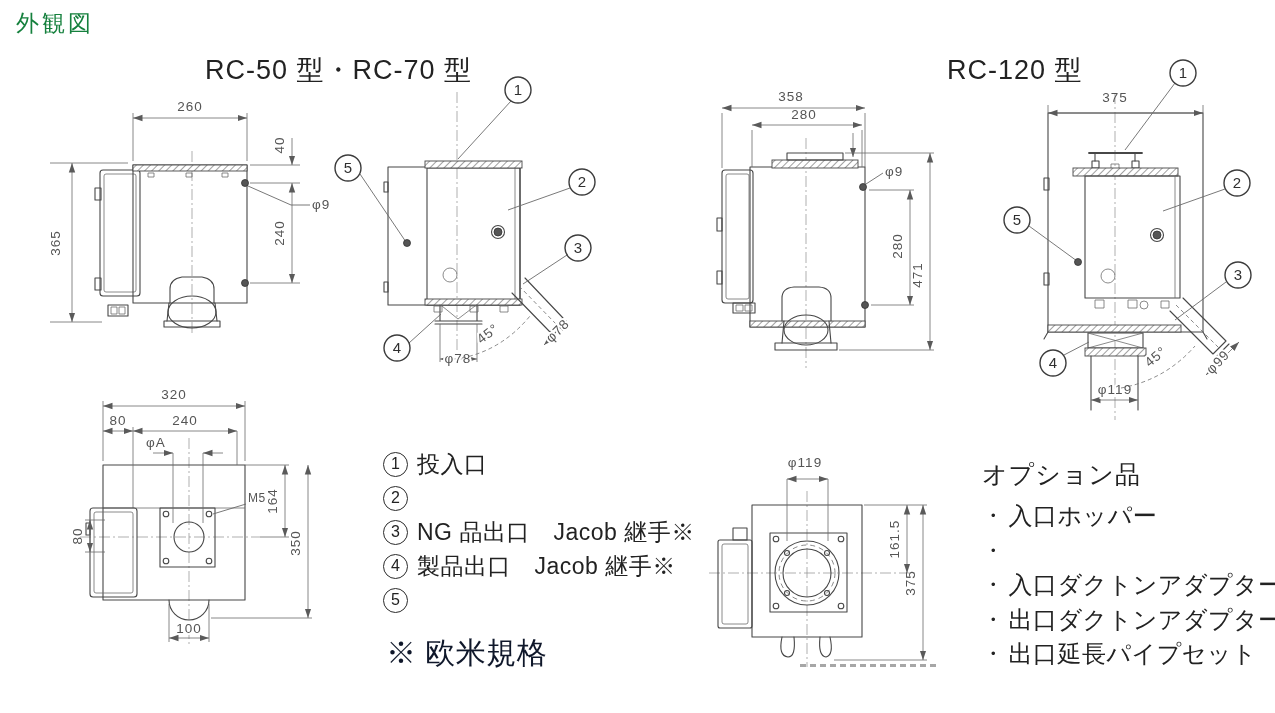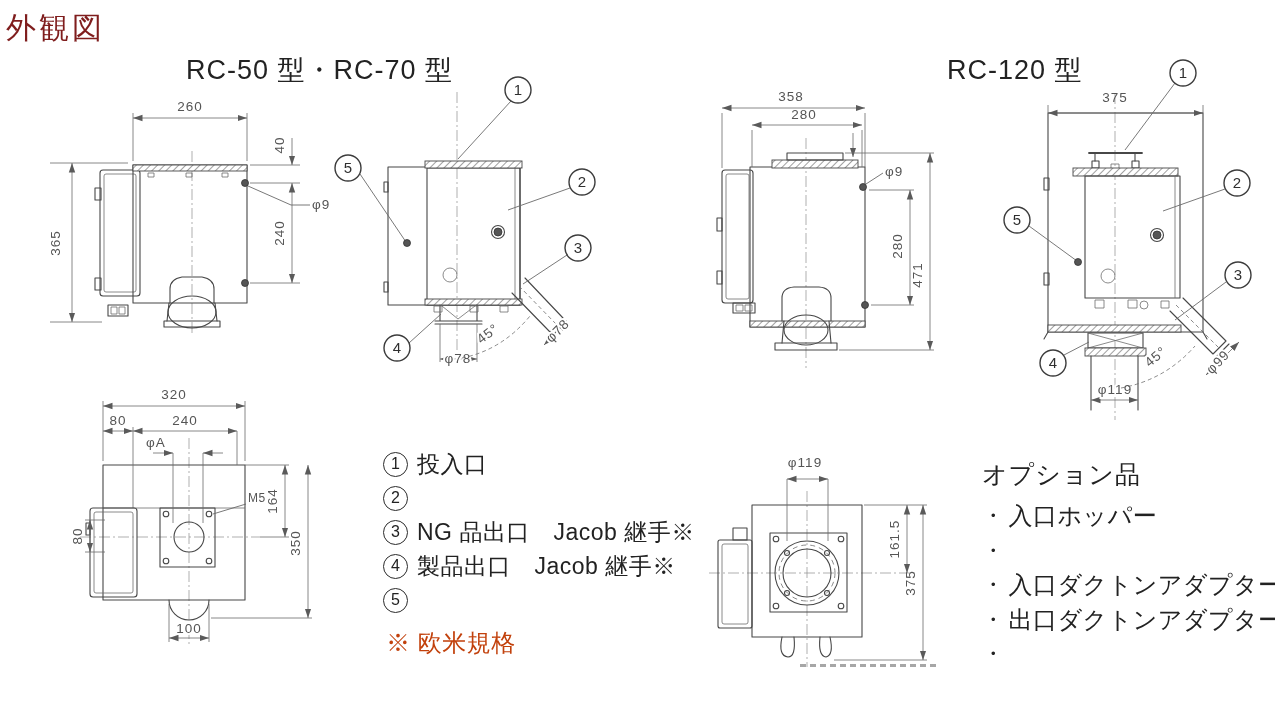--- a/index.html
+++ b/index.html
@@ -2,23 +2,23 @@
 <html><head>
 <meta charset="utf-8">
 <style>
   html,body{margin:0;padding:0;}
   body{
     width:1275px;height:713px;position:relative;overflow:hidden;
     background:#ffffff;color:#1f1f1f;
     font-family:"Liberation Sans",sans-serif;
   }
   .abs{position:absolute;}
-  .page-title{left:6px;top:8px;font-size:30px;letter-spacing:3px;color:#7f1d1d;}
+  .page-title{left:16px;top:8px;font-size:23px;letter-spacing:3px;color:#15803d;}
   .hdr{font-size:27px;letter-spacing:1px;color:#222;}
-  .hdr-left{left:186px;top:52px;}
+  .hdr-left{left:205px;top:52px;}
   .hdr-right{left:947px;top:52px;}
 
   
   svg{overflow:visible;}
   .oln{fill:none;stroke:#474747;stroke-width:1.1;stroke-linejoin:round;stroke-linecap:round;}
   .oln2{fill:none;stroke:#6d6d6d;stroke-width:0.8;stroke-linejoin:round;}
   .dsh{stroke-dasharray:4 3;}
   .cl{fill:none;stroke:#8d8d8d;stroke-width:0.7;stroke-dasharray:11 3 2 3;}
   .dl{fill:none;stroke:#6a6a6a;stroke-width:0.8;}
   .ld{fill:none;stroke:#6a6a6a;stroke-width:0.9;}
@@ -33,21 +33,21 @@
   
   .legend{left:383px;top:447px;width:320px;}
   .lrow{display:flex;align-items:center;gap:9px;height:34px;}
   .lnum{
     width:25px;height:25px;box-sizing:border-box;flex:0 0 25px;
     border:1.6px solid #2b2b2b;border-radius:50%;
     display:inline-flex;align-items:center;justify-content:center;
     font-size:16px;color:#222;
   }
   .llabel{font-size:23px;color:#222;letter-spacing:0.5px;white-space:nowrap;}
-  .lnote{font-size:24px;color:#c2410c;margin-top:10px;padding-left:3px;letter-spacing:0.5px;}
+  .lnote{font-size:30px;color:#0f172a;margin-top:16px;padding-left:3px;letter-spacing:0.5px;}
 
   
   .options{left:982px;top:458px;width:300px;}
   .opt-title{font-size:25px;color:#222;letter-spacing:1px;margin-bottom:8px;}
   .opt-row{display:flex;align-items:center;height:34.5px;font-size:24px;color:#222;letter-spacing:0.5px;white-space:nowrap;}
   .opt-bullet{margin-right:4px;font-size:22px;}
 
   .scan-artifact{
     left:800px;top:664px;width:140px;height:3px;opacity:0.65;
     background:repeating-linear-gradient(90deg,#777 0 6px,transparent 6px 10px);
@@ -416,16 +416,17 @@
   <div class="opt-row">
     <span class="opt-bullet">・</span>
     <span>入口ダクトンアダプター</span>
   </div>
   <div class="opt-row">
     <span class="opt-bullet">・</span>
     <span>出口ダクトンアダプター</span>
   </div>
   <div class="opt-row">
     <span class="opt-bullet">・</span>
+    <span>出口延長パイプセット</span>
   </div>
 </div>
 
 <div class="abs scan-artifact"></div>
 
 </body></html>

